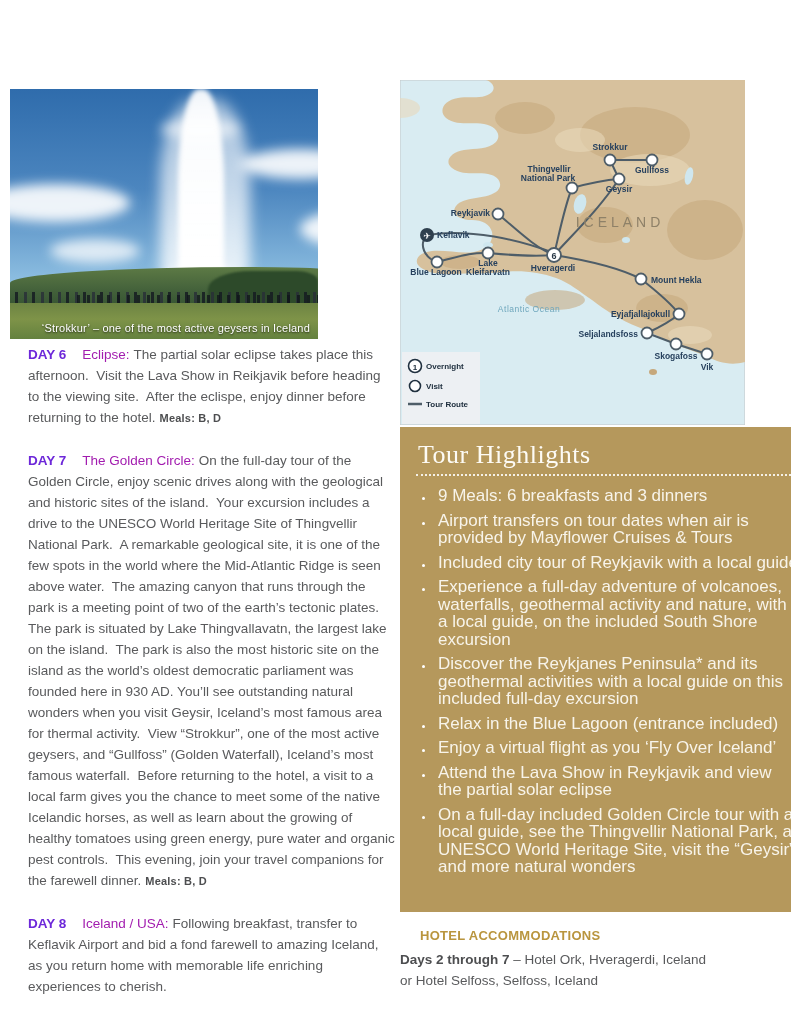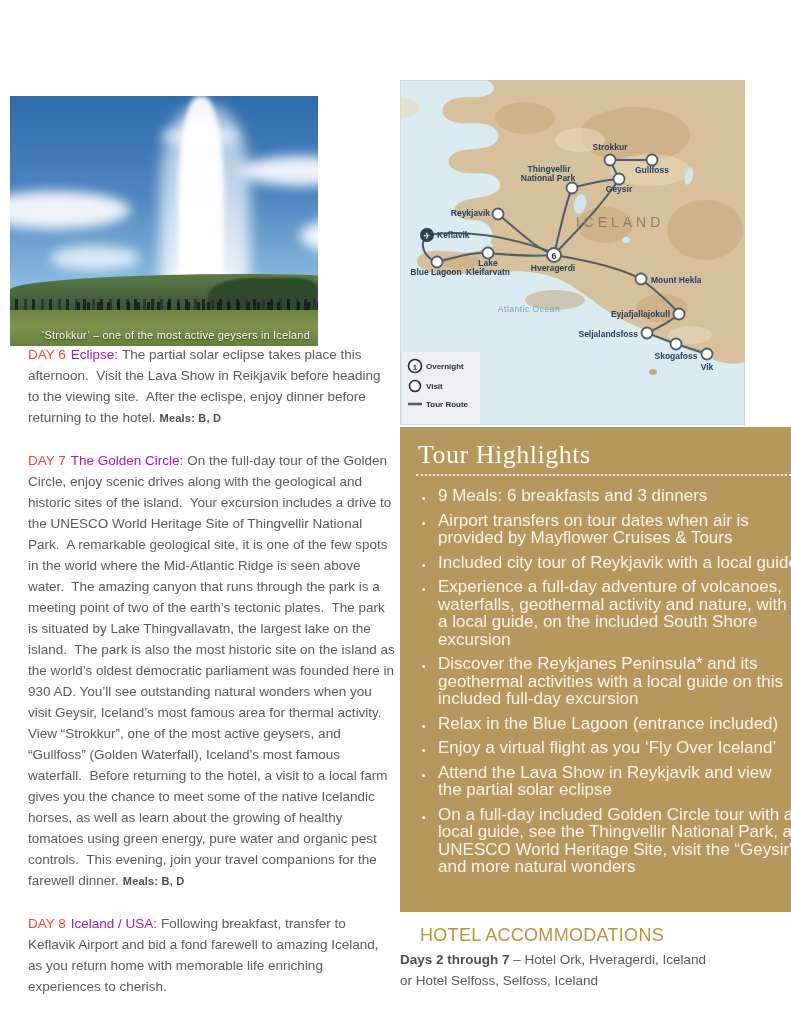--- a/index.html
+++ b/index.html
@@ -2,21 +2,21 @@
 <html><head>
 <meta charset="utf-8">
 <style>
   html,body{margin:0;padding:0;}
   body{
     width:791px;height:1024px;position:relative;background:#ffffff;
     font-family:"Liberation Sans",sans-serif;color:#595a5c;
     -webkit-font-smoothing:antialiased;overflow:hidden;
   }
   
-  .photo{position:absolute;left:10px;top:96px;width:308px;height:250px;overflow:hidden;background:linear-gradient(180deg,#2f6cac 0%,#4c86bf 40%,#8fc0e2 78%,#b8d8ea 100%);}
+  .photo{position:absolute;left:10px;top:89px;width:308px;height:250px;overflow:hidden;background:linear-gradient(180deg,#2f6cac 0%,#4c86bf 40%,#8fc0e2 78%,#b8d8ea 100%);}
   .cloud{position:absolute;background:#ffffff;border-radius:50%;filter:blur(6px);opacity:.9;}
   .c1{left:-30px;top:95px;width:150px;height:38px;}
   .c2{left:230px;top:60px;width:120px;height:30px;}
   .c3{left:290px;top:120px;width:130px;height:40px;}
   .c4{left:40px;top:150px;width:90px;height:24px;opacity:.75;}
   .c5{left:150px;top:30px;width:80px;height:20px;opacity:.6;}
   .plume-mist{position:absolute;left:150px;top:10px;width:90px;height:205px;background:linear-gradient(180deg,rgba(255,255,255,.55),rgba(255,255,255,.85));border-radius:40% 40% 20% 20%;filter:blur(7px);}
   .plume{position:absolute;left:168px;top:0px;width:46px;height:215px;background:linear-gradient(180deg,rgba(255,255,255,.92),#ffffff);border-radius:45% 45% 12% 12%;filter:blur(2.5px);}
   .plume-base{position:absolute;left:152px;top:175px;width:80px;height:45px;background:rgba(255,255,255,.85);border-radius:50%;filter:blur(6px);}
   .hills{position:absolute;left:0;top:178px;width:380px;height:45px;background:linear-gradient(180deg,#5d7a45 0%,#42603a 55%,#32502f 100%);border-radius:100% 60% 0 0/26px 18px 0 0;}
@@ -31,34 +31,34 @@
   .map text{font-family:"Liberation Sans",sans-serif;}
   .loc-label{font-size:8.5px;font-weight:bold;fill:#27415e;}
   .country-label{font-size:14px;fill:#8e8168;letter-spacing:4px;}
   .ocean-label{font-size:8.5px;fill:#6fa7bd;letter-spacing:.5px;}
   .legend-label{font-size:8px;font-weight:bold;fill:#20303f;}
   .route{fill:none;stroke:#4e5d68;stroke-width:2;stroke-linecap:round;}
   .visit-dot{fill:#ffffff;stroke:#4e5d68;stroke-width:1.8;}
   
   .itinerary{position:absolute;left:28px;top:344px;width:367px;font-size:13.5px;line-height:21px;color:#595a5c;}
   .itinerary p{margin:0 0 21px 0;white-space:pre-wrap;}
-  .day-label{color:#ef4444;font-weight:normal;margin-right:5px;}
+  .day-label{color:#6d28d9;font-weight:bold;margin-right:16px;}
   .day-title{color:#a21caf;margin-right:4px;}
   .meals{font-size:11px;font-weight:bold;color:#4d4e50;margin-left:4px;letter-spacing:.2px;}
   
   .tour-box{position:absolute;left:400px;top:427px;width:407px;height:485px;background:#b5985c;box-sizing:border-box;padding:13px 8px 10px 16px;color:#f8f4ea;}
   .tour-title{font-family:"Liberation Serif",serif;font-size:26px;font-weight:normal;color:#fdfbf5;margin:0 0 4px 2px;letter-spacing:.5px;}
   .tour-rule{border:none;border-bottom:2px dotted rgba(255,255,255,.85);margin:0 0 11px 0;}
   .tour-list{list-style:disc;margin:0;padding:0 0 0 19px;font-size:17px;line-height:17.5px;}
   .tour-list li{margin-bottom:7px;padding-left:3px;}
   .tour-list li::marker{color:#ffffff;font-size:11px;}
   .tour-footnote{font-size:11px;text-align:center;margin-top:9px;color:#fbf8f0;}
   
   .hotel{position:absolute;left:400px;top:925px;width:345px;font-size:13.5px;line-height:21px;color:#595a5c;}
-  .hotel-heading{color:#b9953e;font-weight:normal;font-size:18px;letter-spacing:.3px;margin-bottom:3px;padding-left:20px;}
+  .hotel-heading{color:#b9953e;font-weight:bold;font-size:13px;letter-spacing:.3px;margin-bottom:3px;padding-left:20px;}
   .hotel b{color:#4d4e50;}
 </style>
 </head>
 <body>
 
 <div class="photo">
   <div class="cloud c1"></div>
   <div class="cloud c2"></div>
   <div class="cloud c3"></div>
   <div class="cloud c4"></div>

